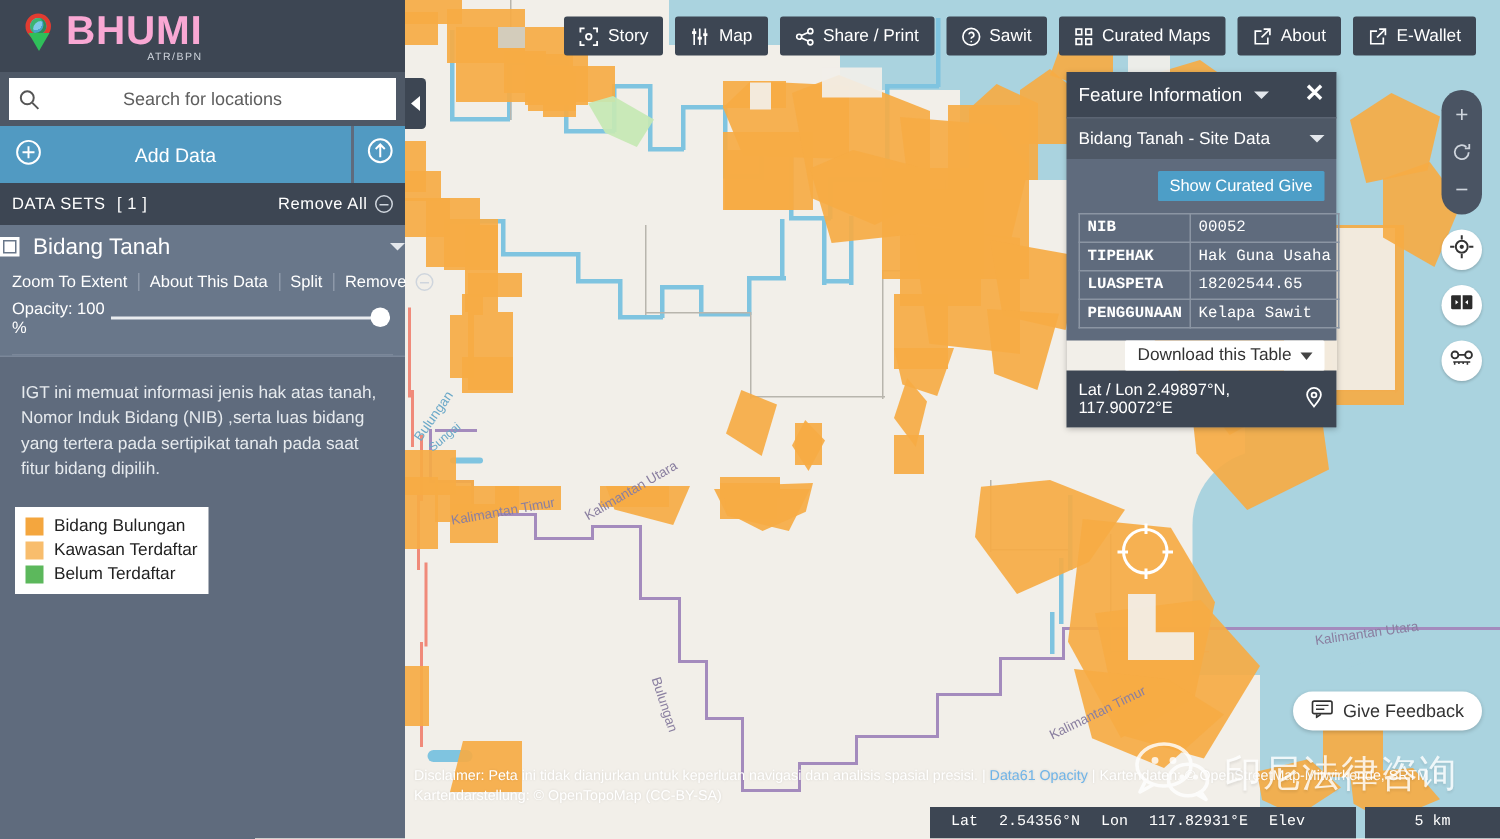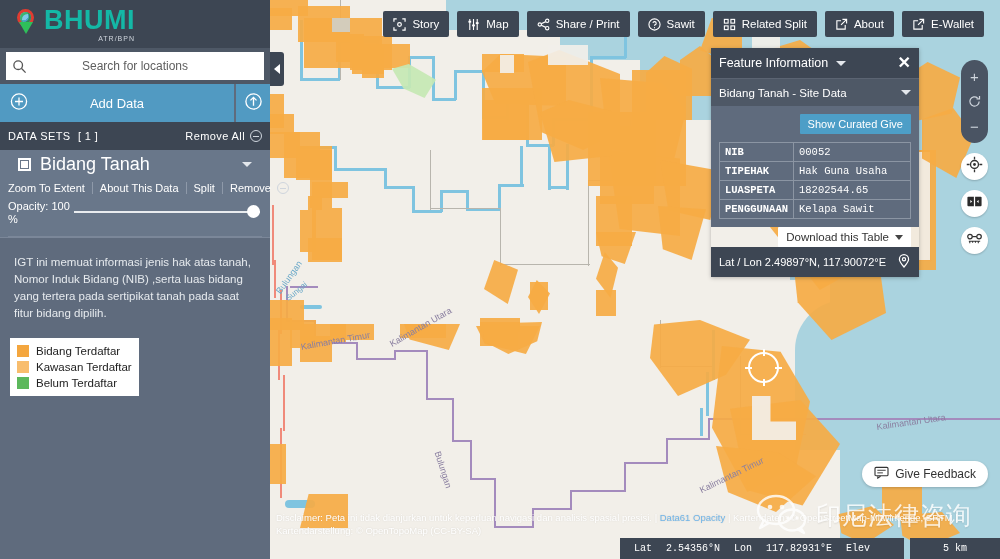--- a/index.html
+++ b/index.html
@@ -93,21 +93,21 @@
     width: 0; height: 0;
     border-left: 7px solid transparent;
     border-right: 7px solid transparent;
     border-top: 12px solid #2fbf5a;
   }
   #brand-text { line-height: 1; }
   #brand-title {
     font-size: 27px;
     font-weight: 600;
     letter-spacing: .5px;
-    color: #14b8a6;
+    color: #f9a8d4;
   }
   #brand-sub {
     font-size: 7px;
     letter-spacing: 1px;
     color: #cfd5dd;
     text-align: right;
     margin-top: 1px;
   }
 
   #search-row {
@@ -193,22 +193,22 @@
     content:""; position:absolute; left:2px; top:5px; width:6px; height:1px; background:#cfd5dd;
   }
 
   #dataset-item {
     background: #69778a;
     border-bottom: 1px solid #7b8799;
   }
   #dataset-title-row {
     height: 28px;
     display: flex; align-items: center;
-    padding: 0 18px;
-    font-size: 18px;
+    padding: 0 0;
+    font-size: 15px;
   }
   #dataset-checkbox {
     width: 13px; height: 13px;
     border: 2px solid #fff;
     background: #69778a;
     margin-right: 9px;
     position: relative;
     cursor: pointer;
   }
   #dataset-checkbox::after {
@@ -320,21 +320,21 @@
     border-radius: 2px;
     cursor: pointer;
     white-space: nowrap;
   }
   .nav-icon { display: flex; align-items: center; }
 
   
   #feature-panel {
     position: absolute;
     left: 711px; top: 48px;
-    width: 208px;
+    width: 180px;
     z-index: 38;
     font-size: 11.5px;
     color: #fff;
     box-shadow: 0 1px 4px rgba(0,0,0,.25);
   }
   #fi-head {
     background: #3d4653;
     height: 30px;
     display: flex;
     align-items: center;
@@ -832,21 +832,21 @@
 
   <div class="nav-btn">
     <span class="nav-icon">
       <svg width="13" height="13" viewBox="0 0 14 14" stroke="#fff" stroke-width="1.2" fill="none">
         <rect x="1.5" y="1.5" width="4" height="4"></rect>
           <rect x="8.5" y="1.5" width="4" height="4"></rect>
         <rect x="1.5" y="8.5" width="4" height="4"></rect>
           <rect x="8.5" y="8.5" width="4" height="4"></rect>
       </svg>
     </span>
-    <span>Related Split</span>
+    <span>Curated Maps</span>
   </div>
 
   <div class="nav-btn">
     <span class="nav-icon">
       <svg width="13" height="13" viewBox="0 0 14 14" stroke="#fff" stroke-width="1.2" fill="none">
         <path d="M11 7.5v4.5H2V3h4.5"></path>
           <path d="M8 1.5h4.5V6"></path>
           <path d="M6.5 7.5 12.2 1.8"></path>
       </svg>
     </span>
@@ -1059,21 +1059,21 @@
       </span>
     </div>
     <div id="dataset-divider"></div>
   </div>
 
   <div id="desc-text">IGT ini memuat informasi jenis hak atas tanah, Nomor Induk Bidang (NIB) ,serta luas bidang yang tertera pada sertipikat tanah pada saat fitur bidang dipilih.</div>
 
   <div id="legend-box">
     <div class="legend-row">
       <span class="legend-swatch" style="background:#f4a63e"></span>
-      <span>Bidang Terdaftar</span>
+      <span>Bidang Bulungan</span>
     </div>
     <div class="legend-row">
       <span class="legend-swatch" style="background:#f8bd6d"></span>
       <span>Kawasan Terdaftar</span>
     </div>
     <div class="legend-row">
       <span class="legend-swatch" style="background:#5cb85c"></span>
       <span>Belum Terdaftar</span>
     </div>
   </div>

